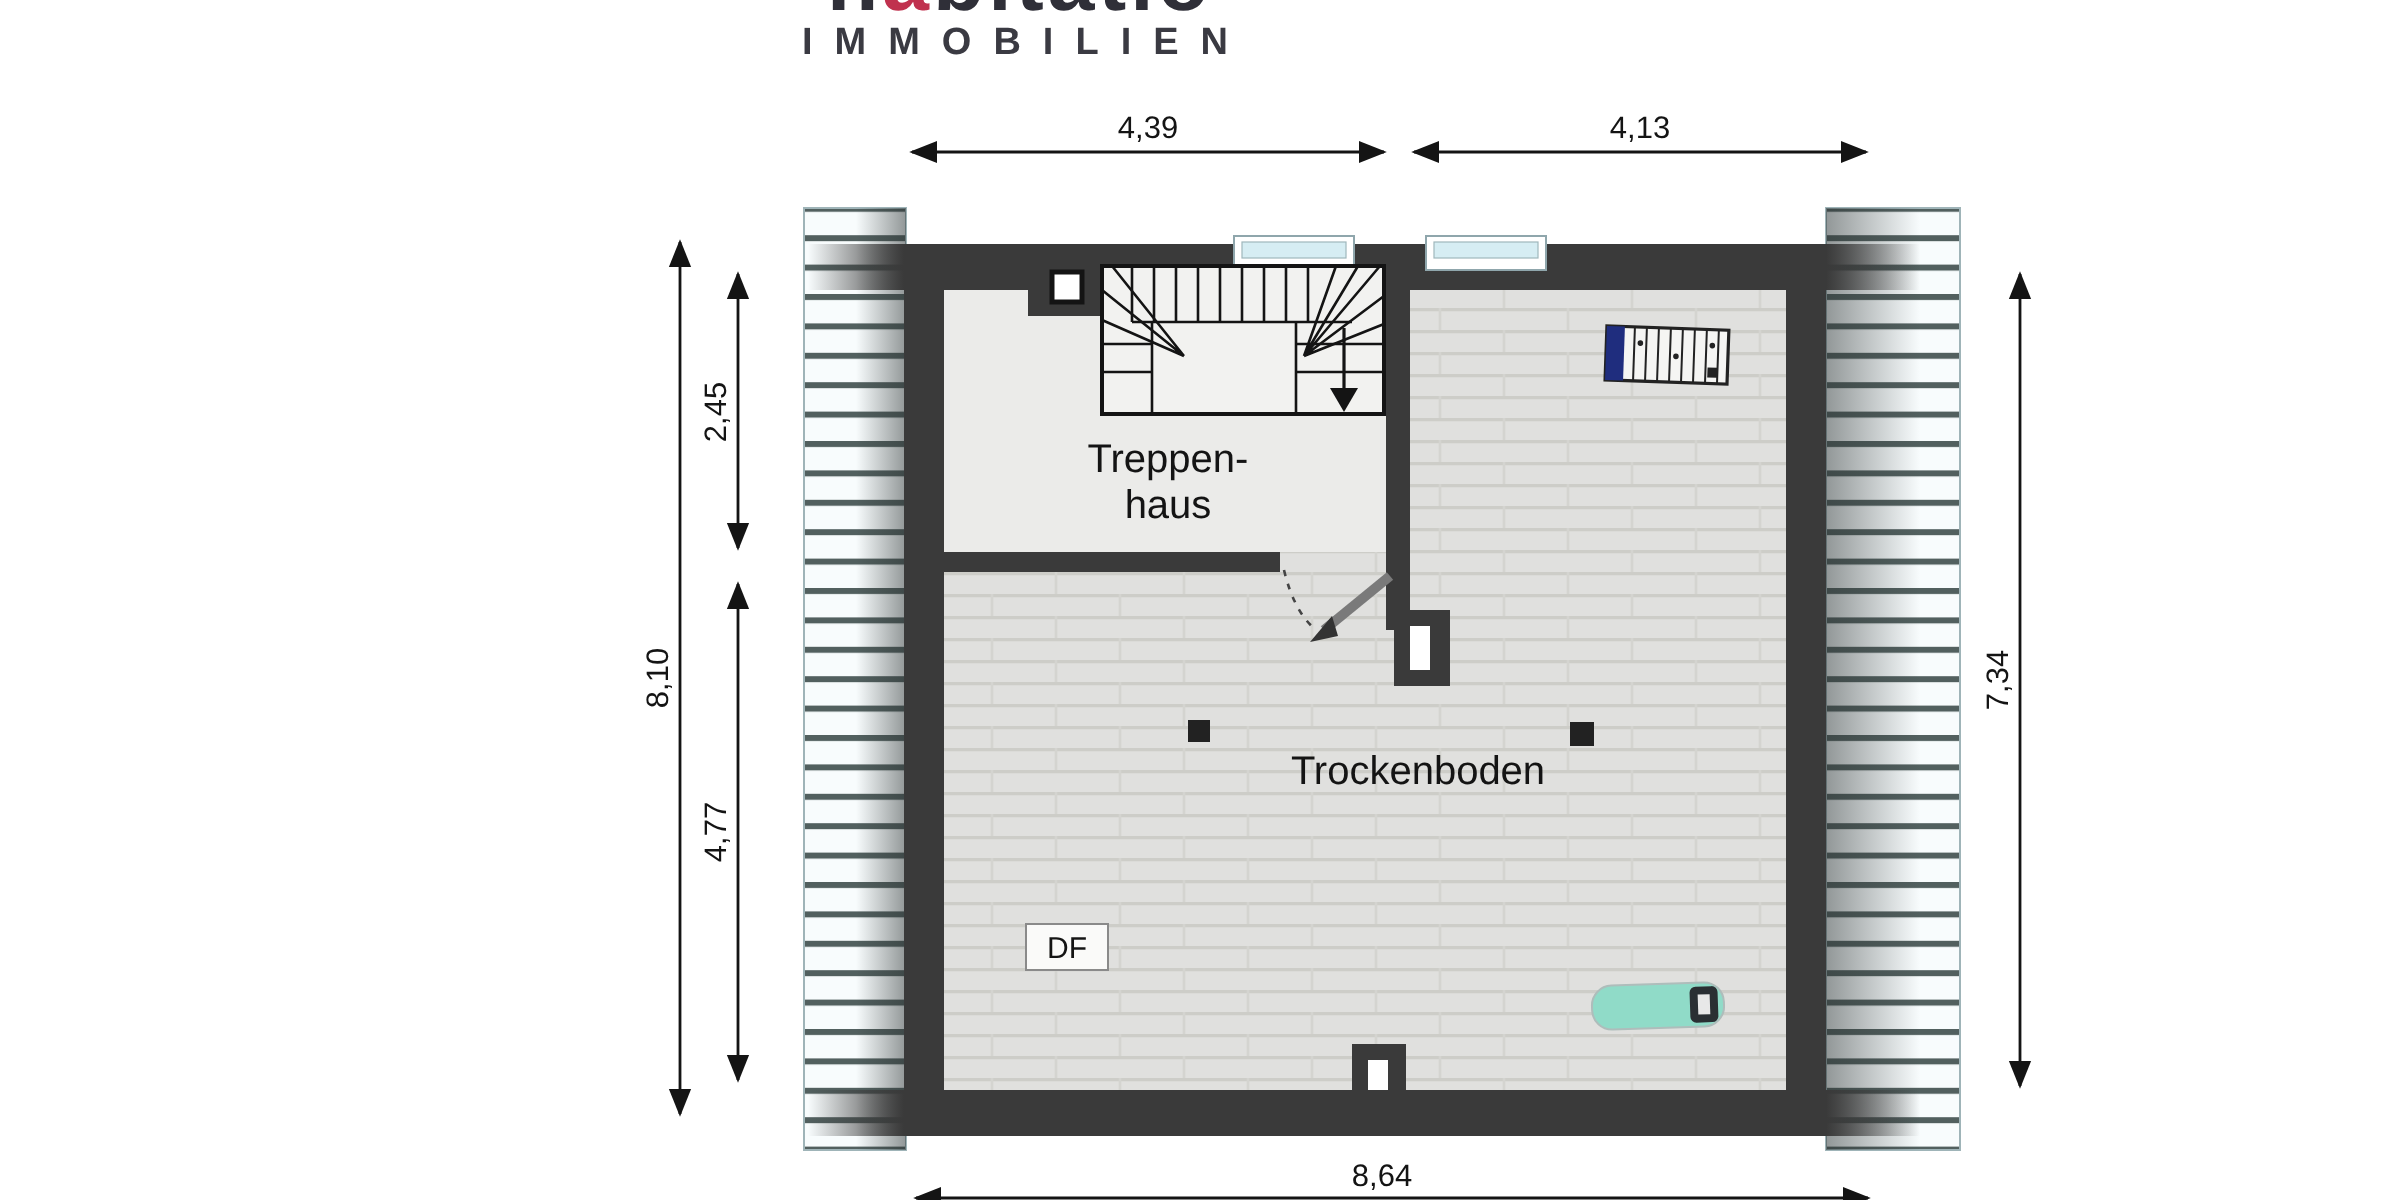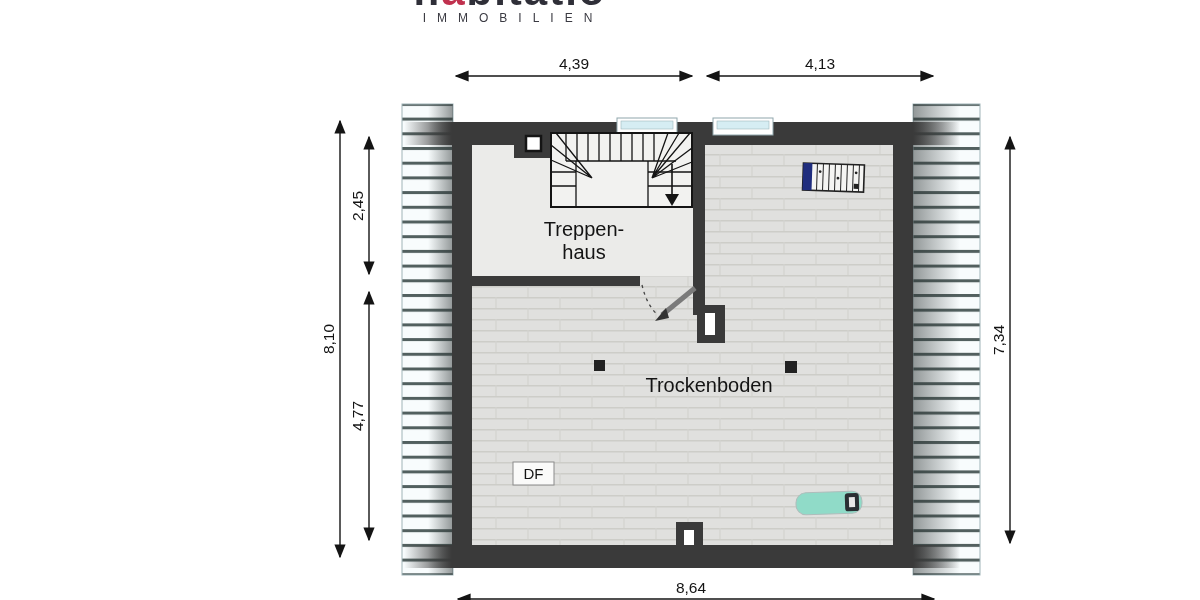--- a/index.html
+++ b/index.html
@@ -4,21 +4,21 @@
 <style>
   html,body{margin:0;padding:0;background:#ffffff;}
   #stage{position:relative;width:1200px;height:600px;background:#ffffff;overflow:hidden;
          font-family:"Liberation Sans","DejaVu Sans",sans-serif;}
   
   #logo{position:absolute;left:382px;top:0;width:256px;text-align:center;}
   #logo .brand-clip{height:10px;overflow:hidden;}
   #logo .brand{display:block;margin-top:-33px;font-size:42px;font-weight:bold;
                letter-spacing:2px;color:#2f2f38;white-space:nowrap;}
   #logo .brand .accent{color:#c0314e;}
-  #logo .subtitle{display:block;margin-top:1px;font-size:12px;font-weight:normal;
+  #logo .subtitle{display:block;margin-top:1px;font-size:19px;font-weight:bold;
                   letter-spacing:11px;text-indent:6px;color:#3a3a42;white-space:nowrap;}
   svg{position:absolute;left:0;top:0;}
   text{fill:#141414;}
   .dim-text{font-size:15.5px;}
   .room-text{font-size:20px;}
   .df-text{font-size:15px;}
 </style>
 </head>
 <body>
 

